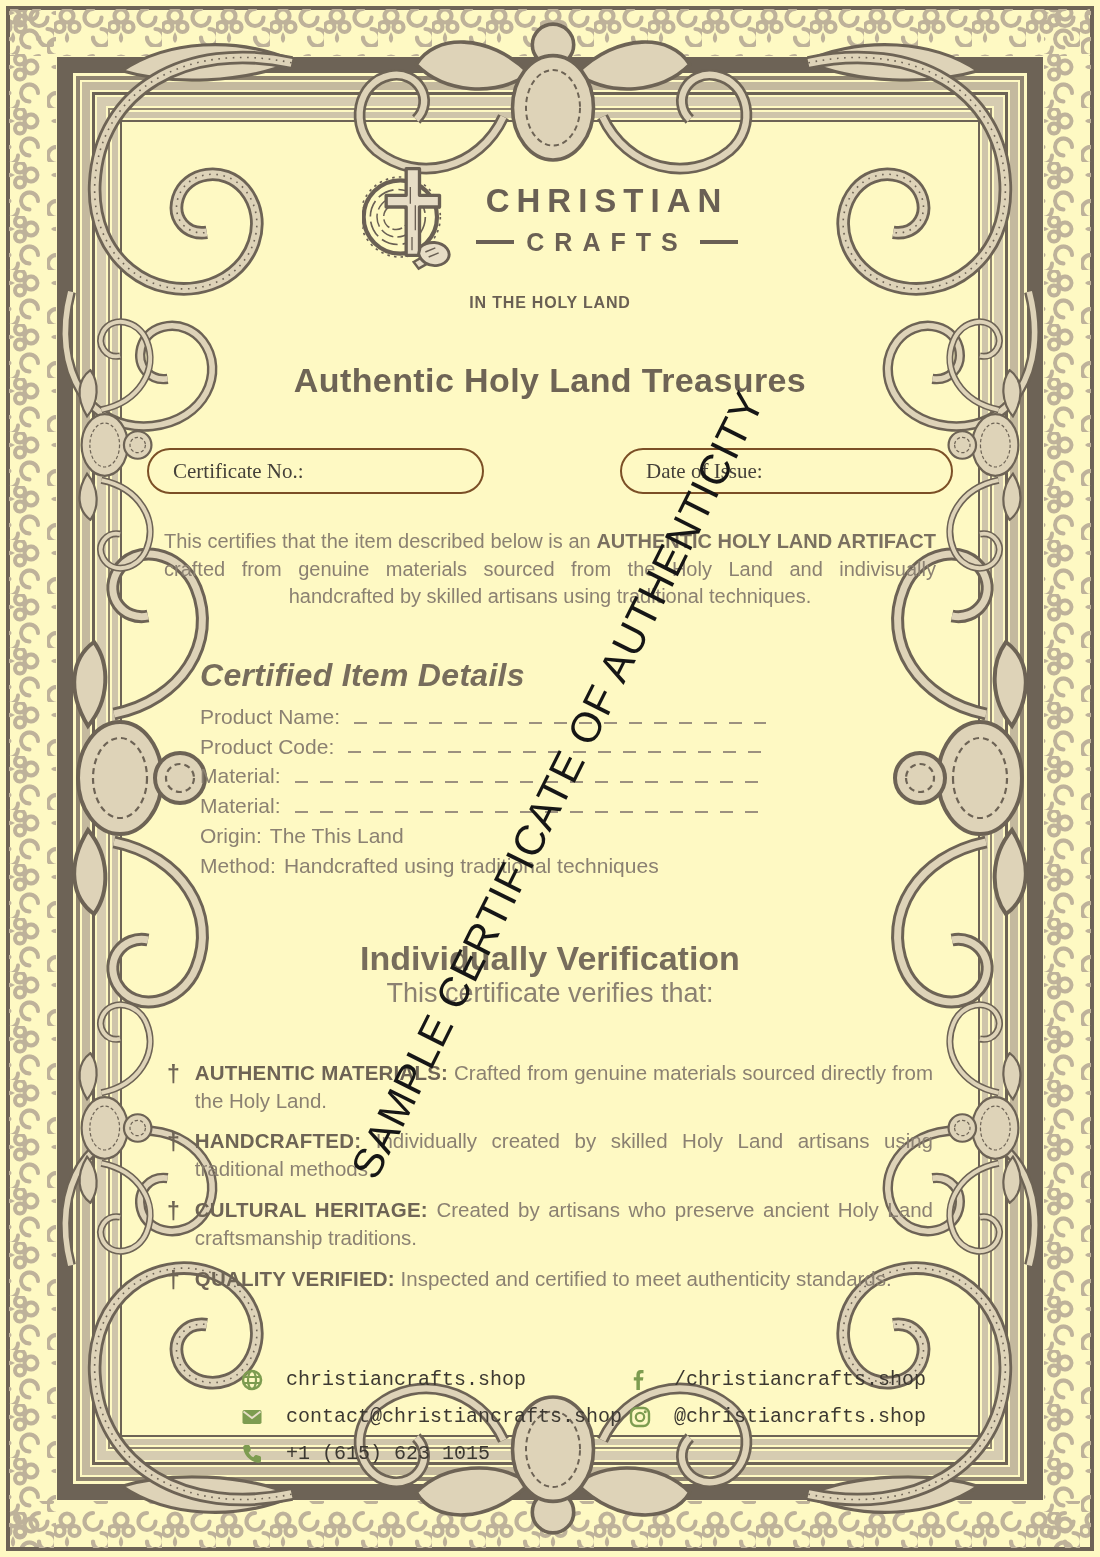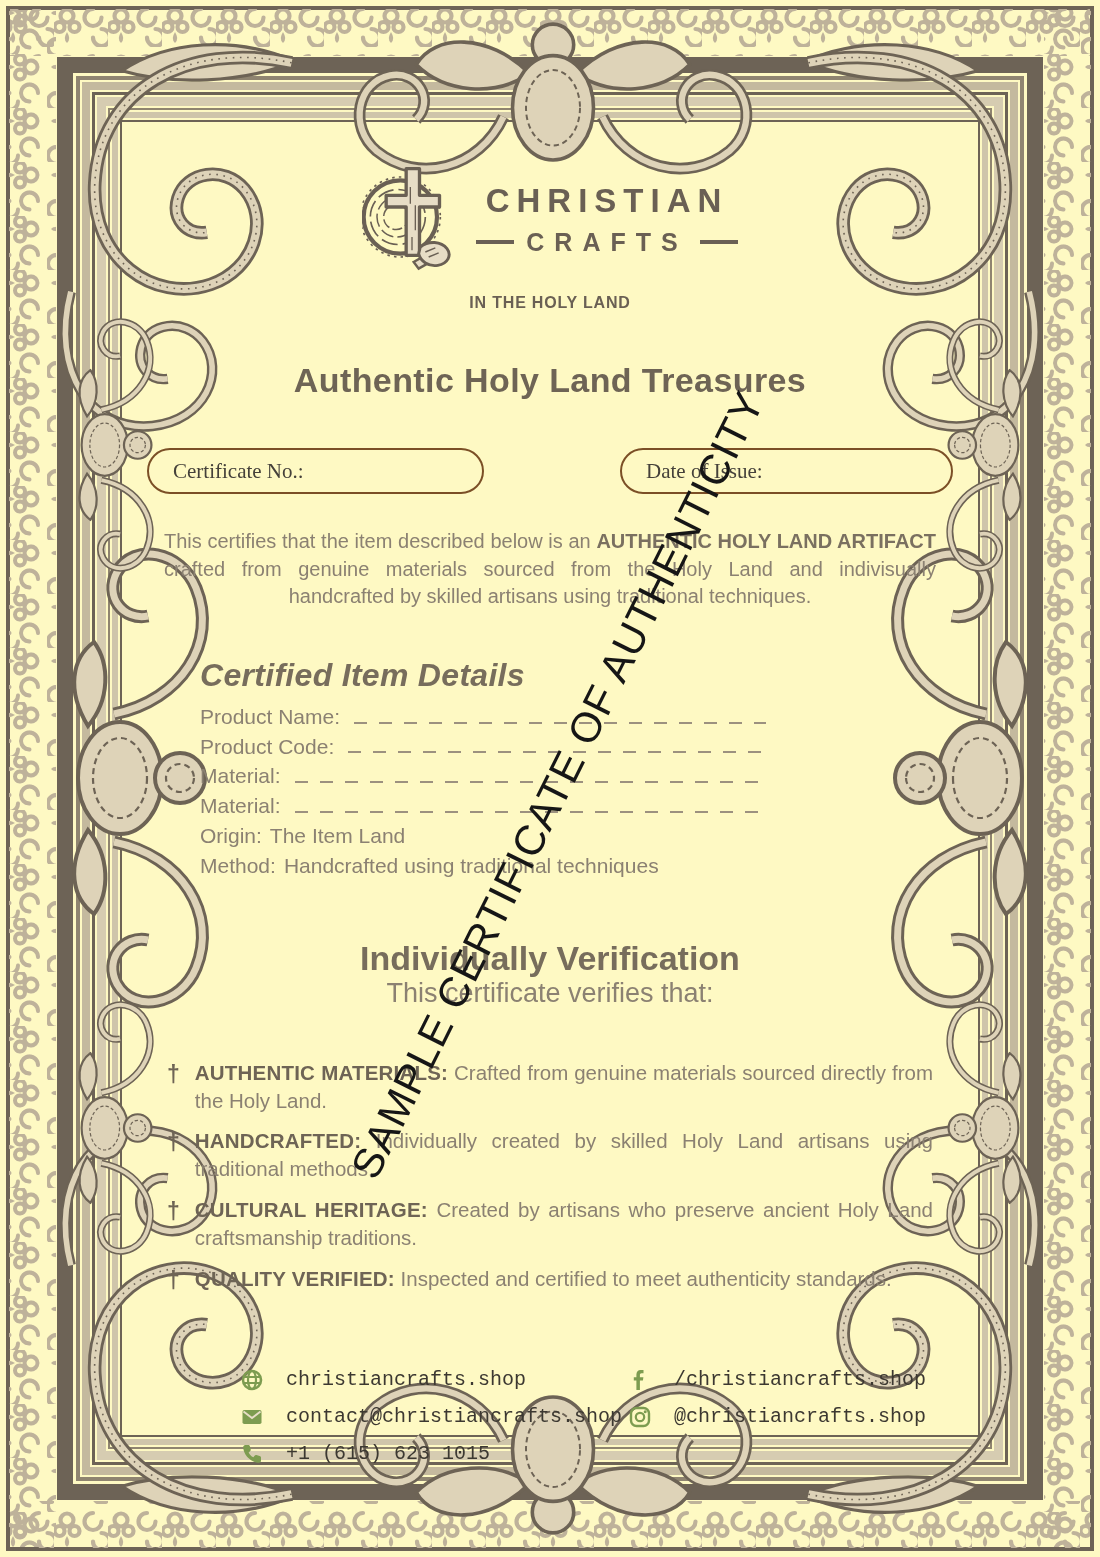--- a/index.html
+++ b/index.html
@@ -240,21 +240,21 @@
       <div class="item-row">
         <span>Material:</span>
         <span class="dash"></span>
       </div>
       <div class="item-row">
         <span>Material:</span>
         <span class="dash"></span>
       </div>
       <div class="item-row">
         <span>Origin:</span>
-        <span class="val">The Item Land</span>
+        <span class="val">The This Land</span>
       </div>
       <div class="item-row">
         <span>Method:</span>
         <span class="val">Handcrafted using traditional techniques</span>
       </div>
     </div>
 
     <div class="verif-h">Individually Verification</div>
     <div class="verif-s">This certificate verifies that:</div>
 

